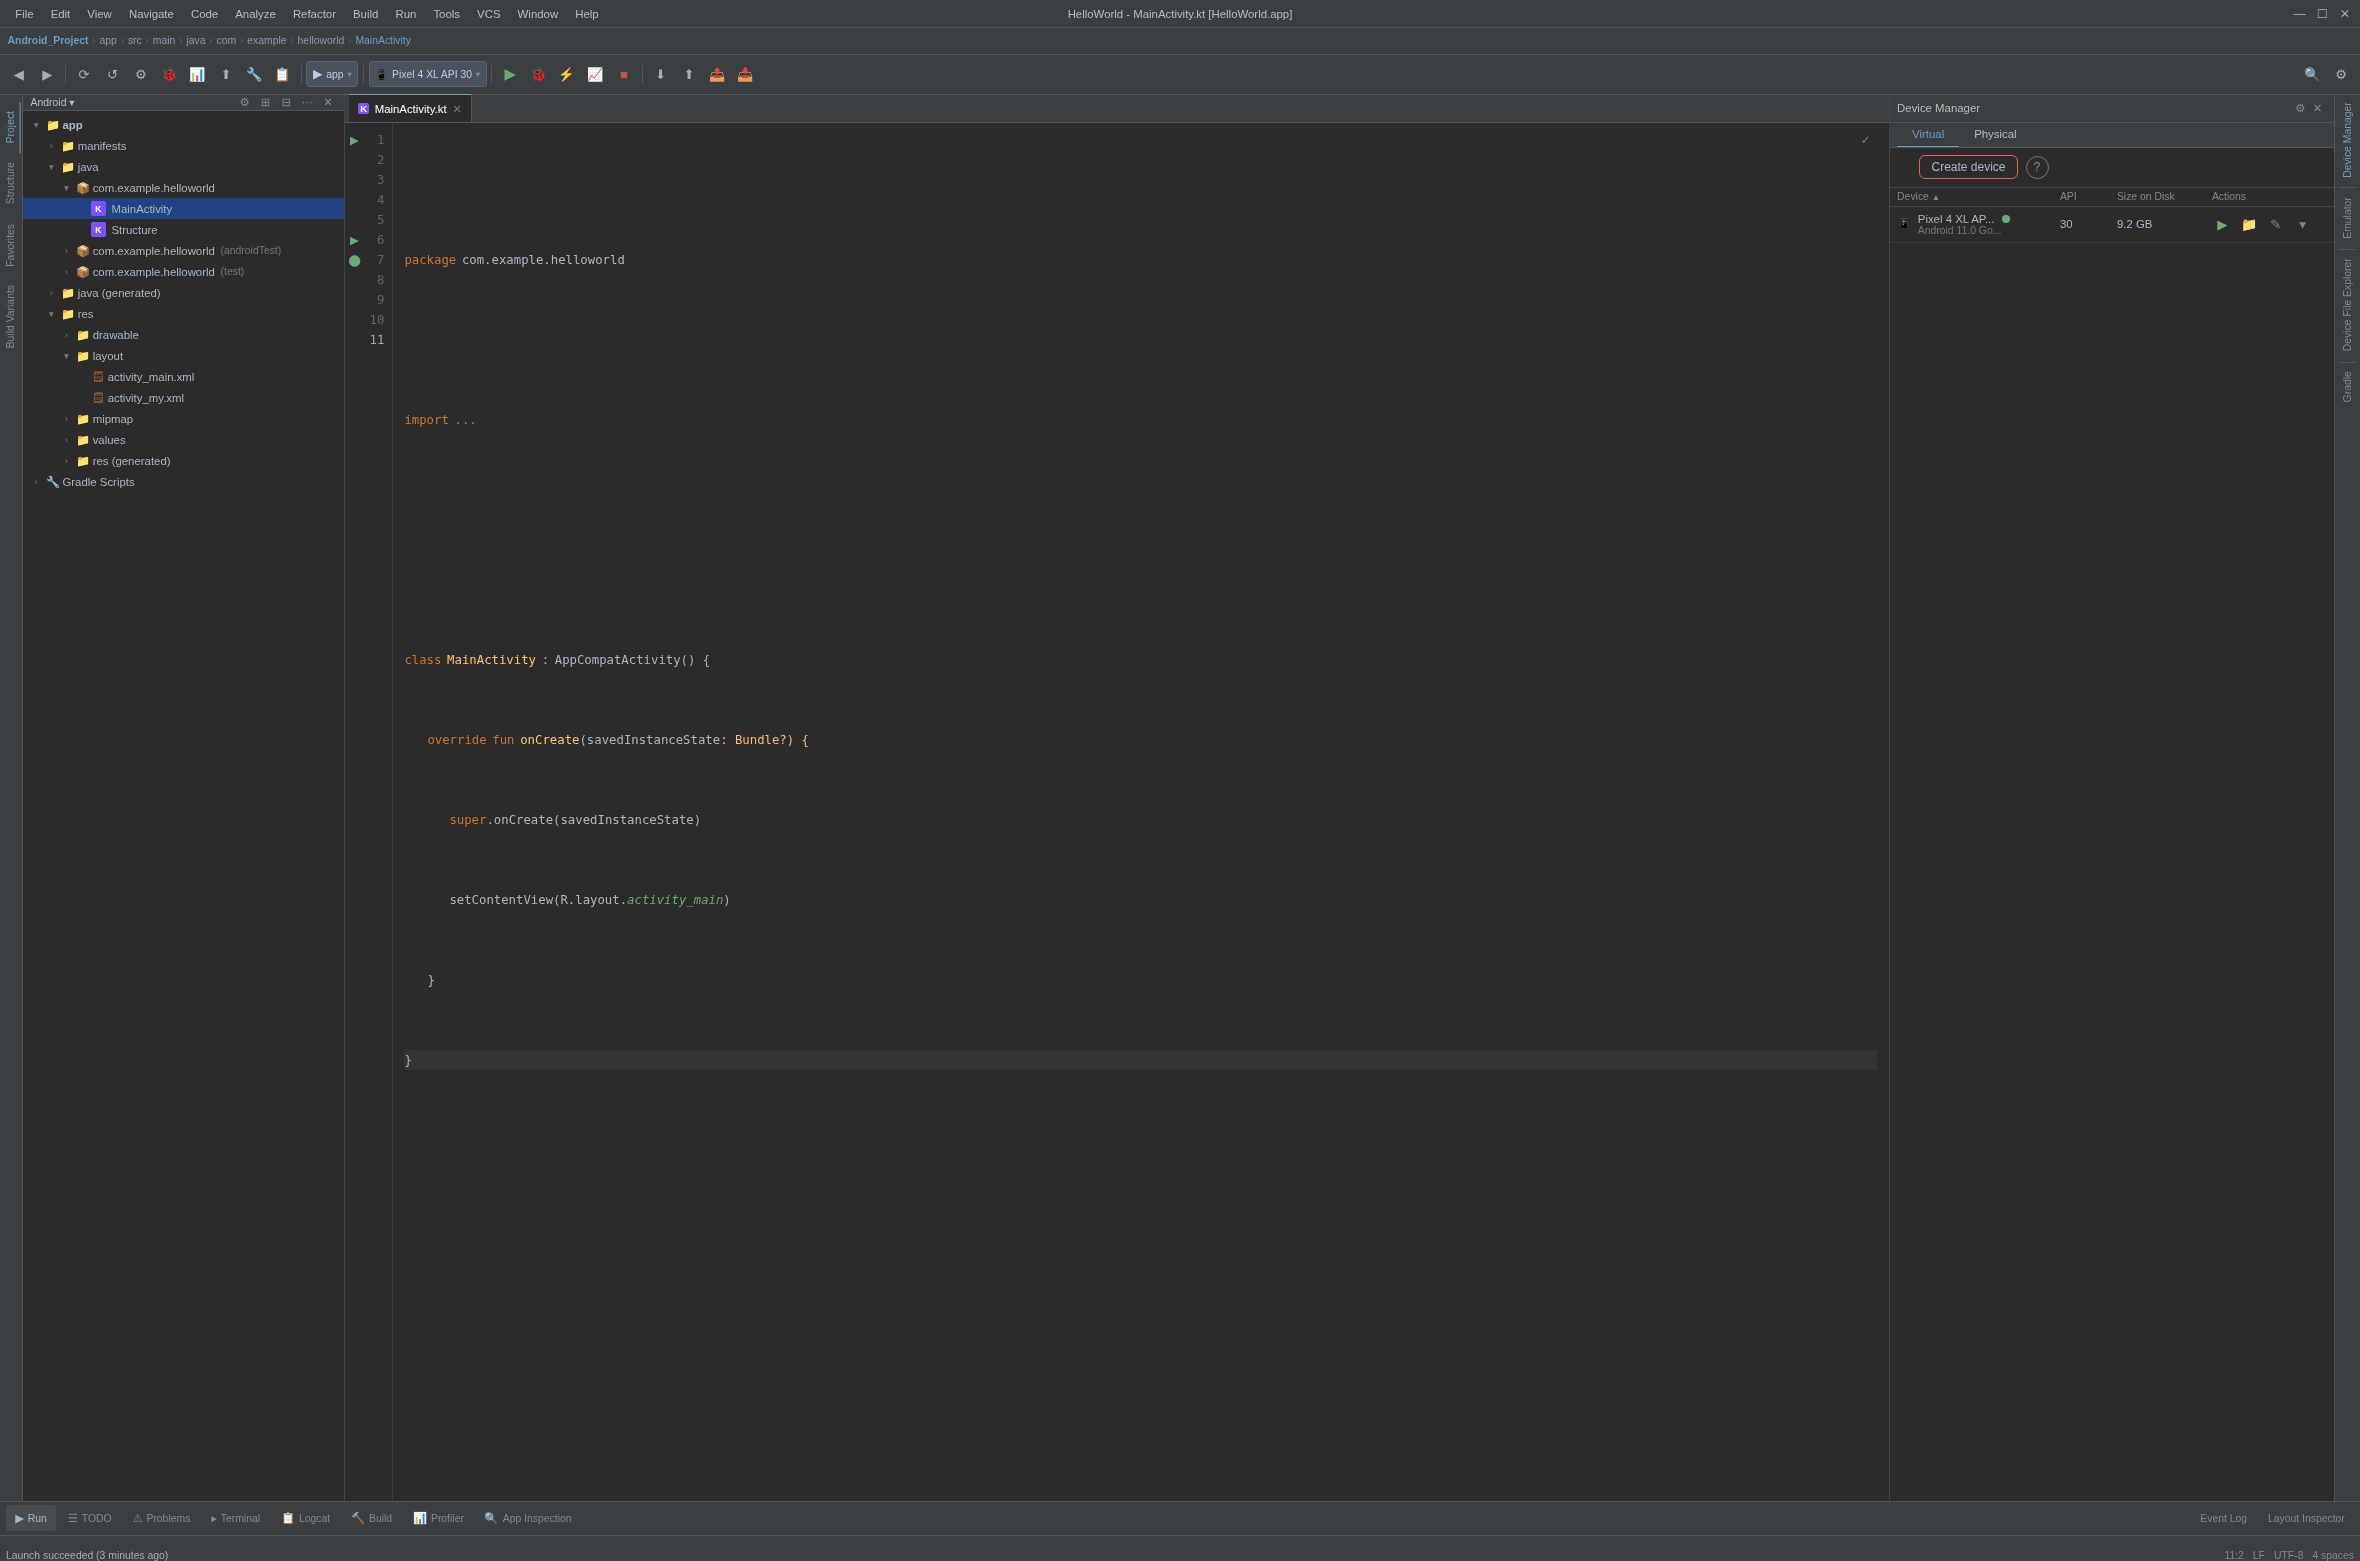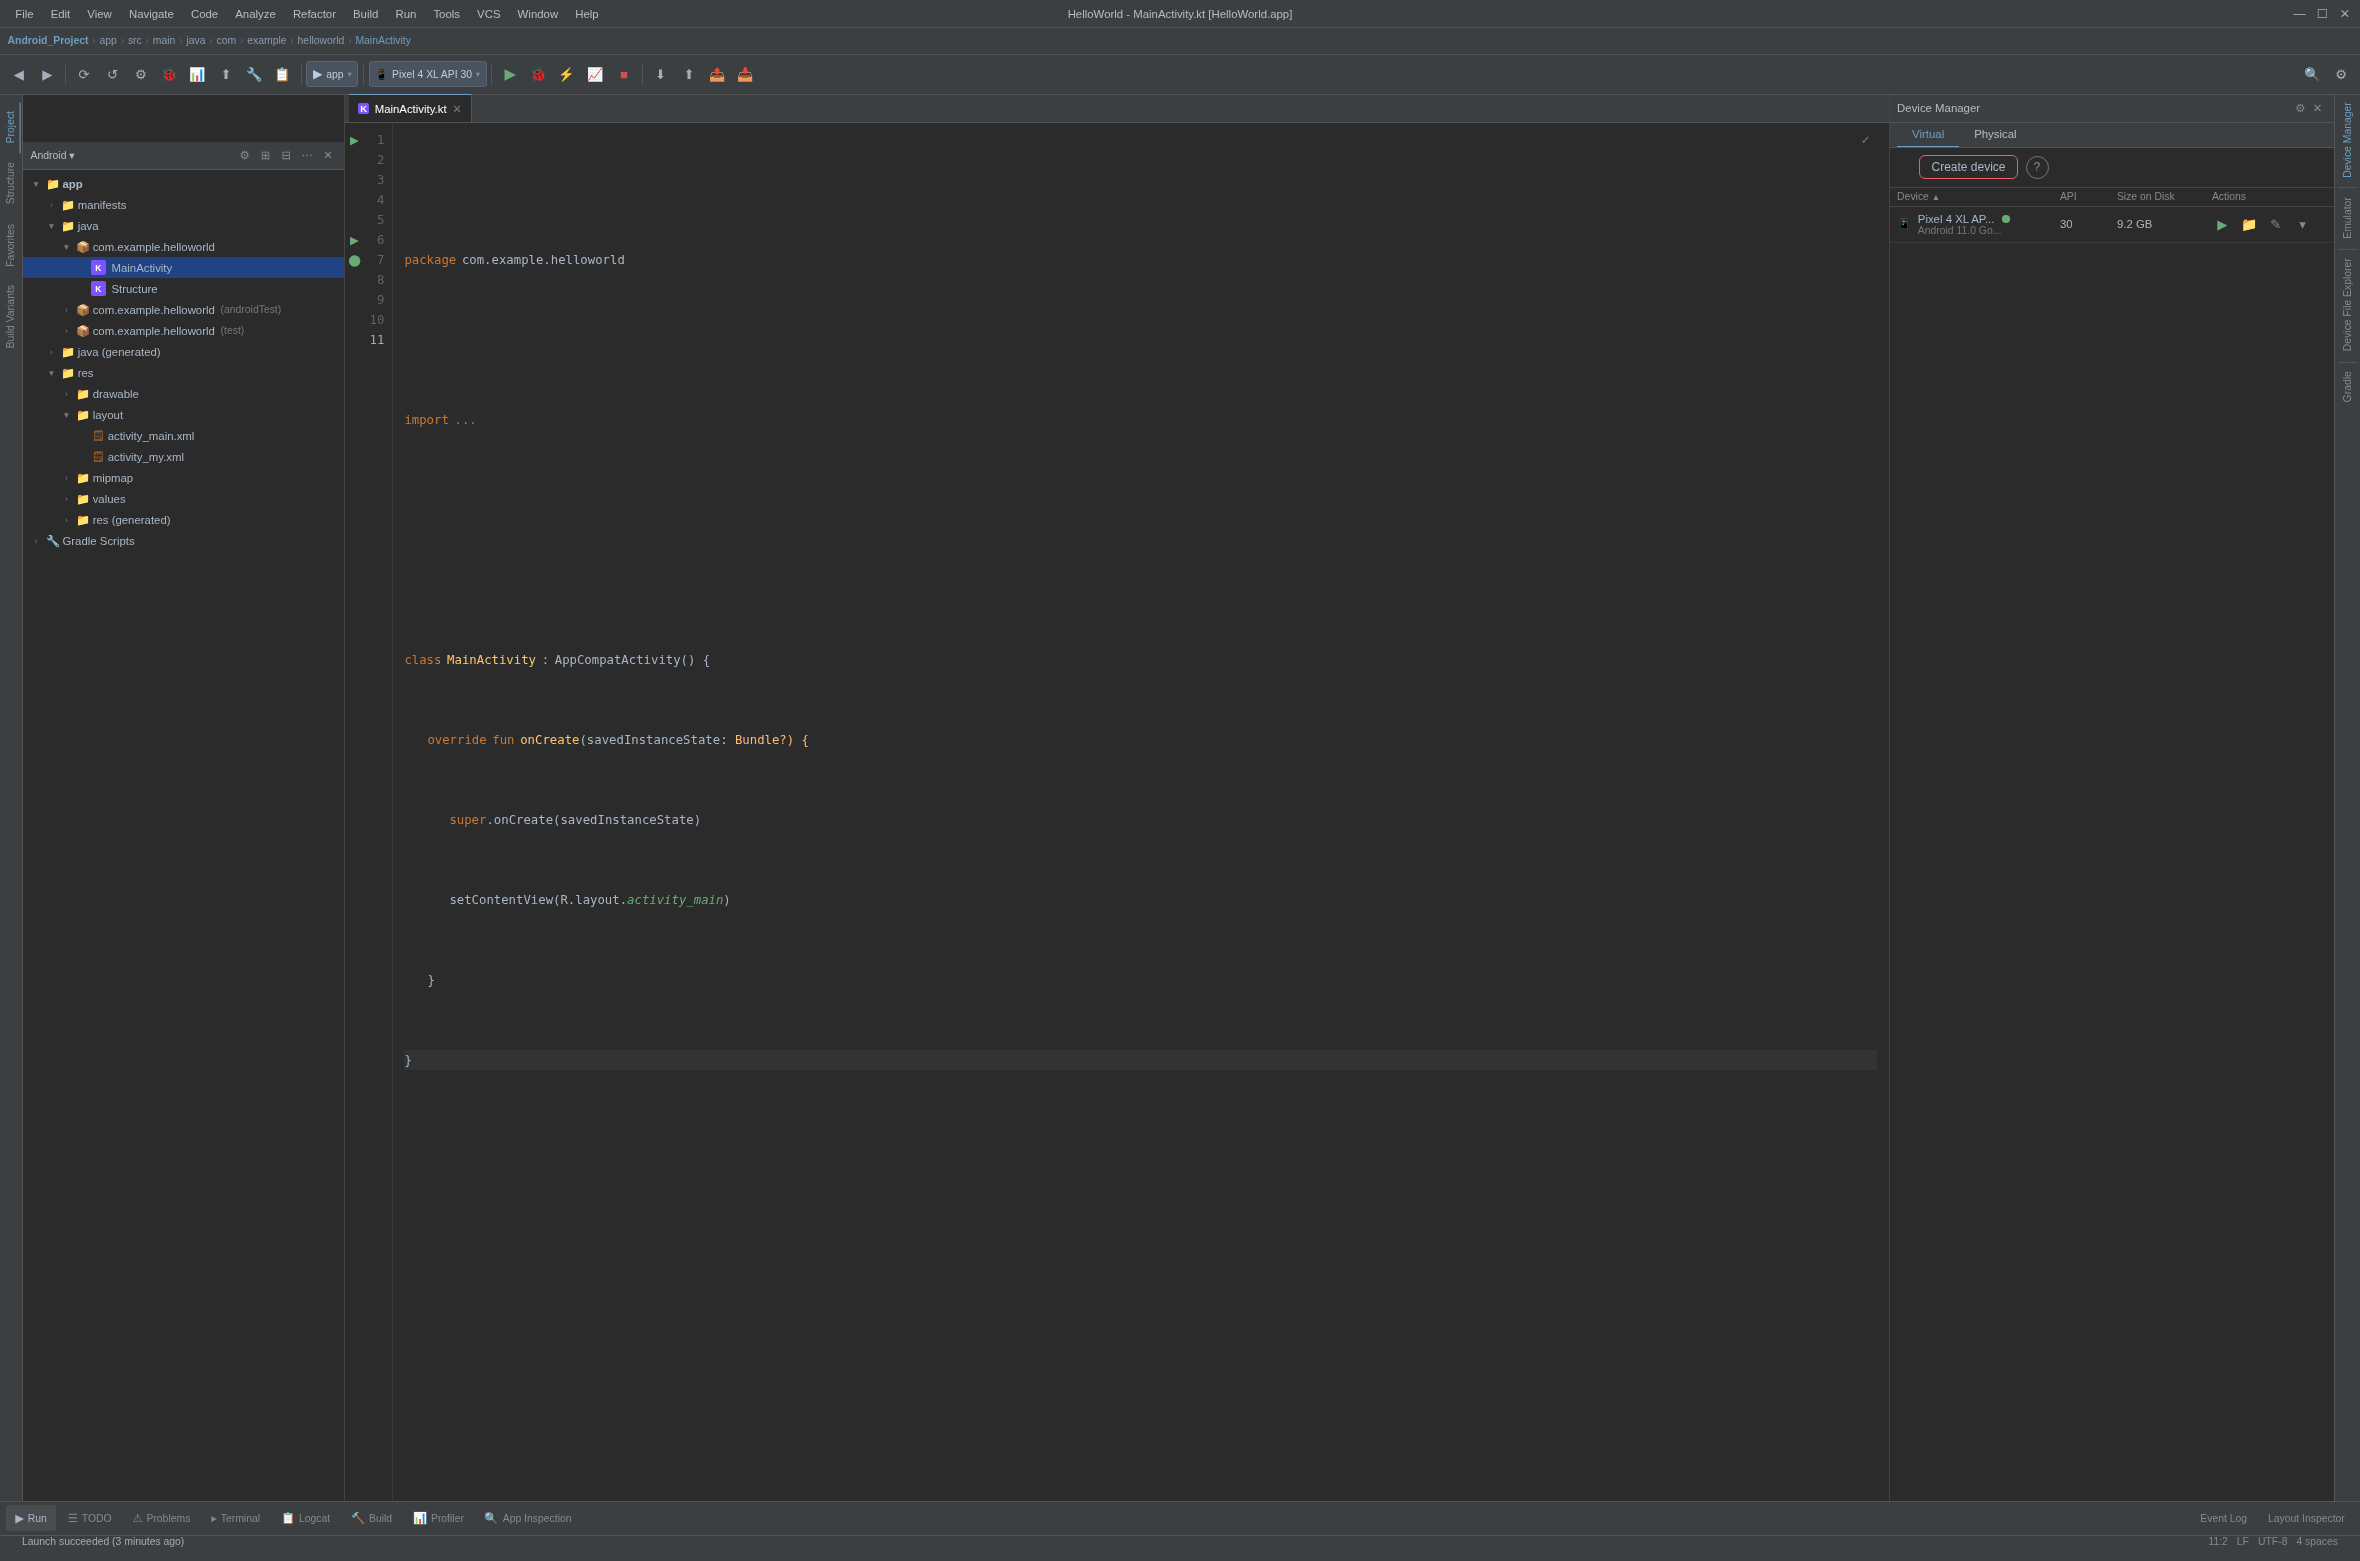--- a/index.html
+++ b/index.html
@@ -127,25 +127,24 @@
       width: 322px;
       background: #2b2b2b;
       border-right: 0.9px solid #444;
       display: flex;
       flex-direction: column;
     }
     #project-header {
       display: flex;
       align-items: center;
       background: #3c3f41;
-      height: 28px;
+      height: 16px;
       padding: 0 7.6px;
       border-bottom: 0.9px solid #555;
       gap: 3.8px;
-      margin-top: 47px;
     }
     #project-header .title {
       font-size: 10.4px;
       color: #bbb;
       flex: 1;
     }
     .ph-icon {
       width: 17px;
       height: 17px;
       display: flex;
@@ -394,24 +393,24 @@
       font-size: 10.4px;
       border-radius: 2.8px;
       height: 26.5px;
     }
     .bottom-tab.active { color: #a9b7c6; background: #4a4d50; }
     .bottom-tab-icon { font-size: 11.4px; }
 
     
     #status-bar {
       display: flex;
-      align-items: flex-start;
+      align-items: flex-end;
       background: #3c3f41;
       height: 26.5px;
-      padding: 0 22px;
+      padding: 0 6px;
       border-top: 0.9px solid #555;
       font-size: 10.4px;
       color: #888;
       gap: 15px;
     }
     #status-bar .status-left { flex: 1; color: #aaa; }
     #status-bar .status-right {
       display: flex;
       align-items: center;
       gap: 9px;

